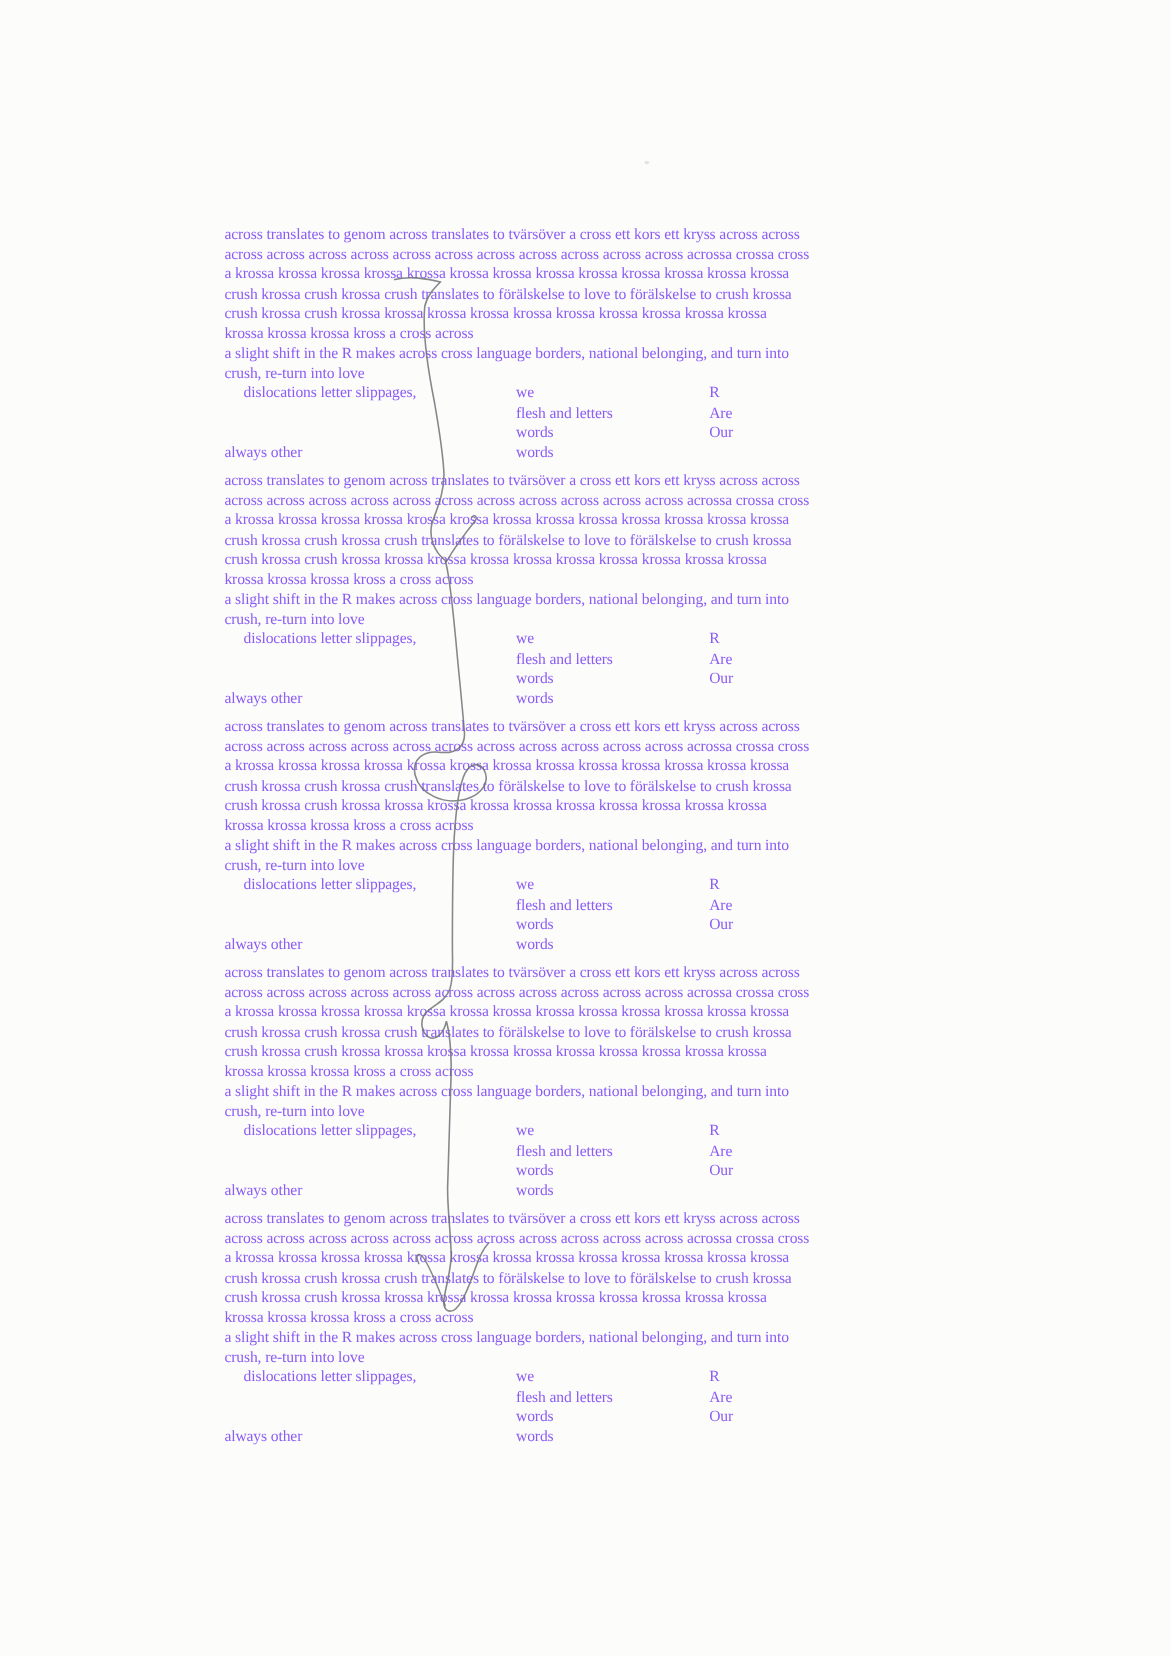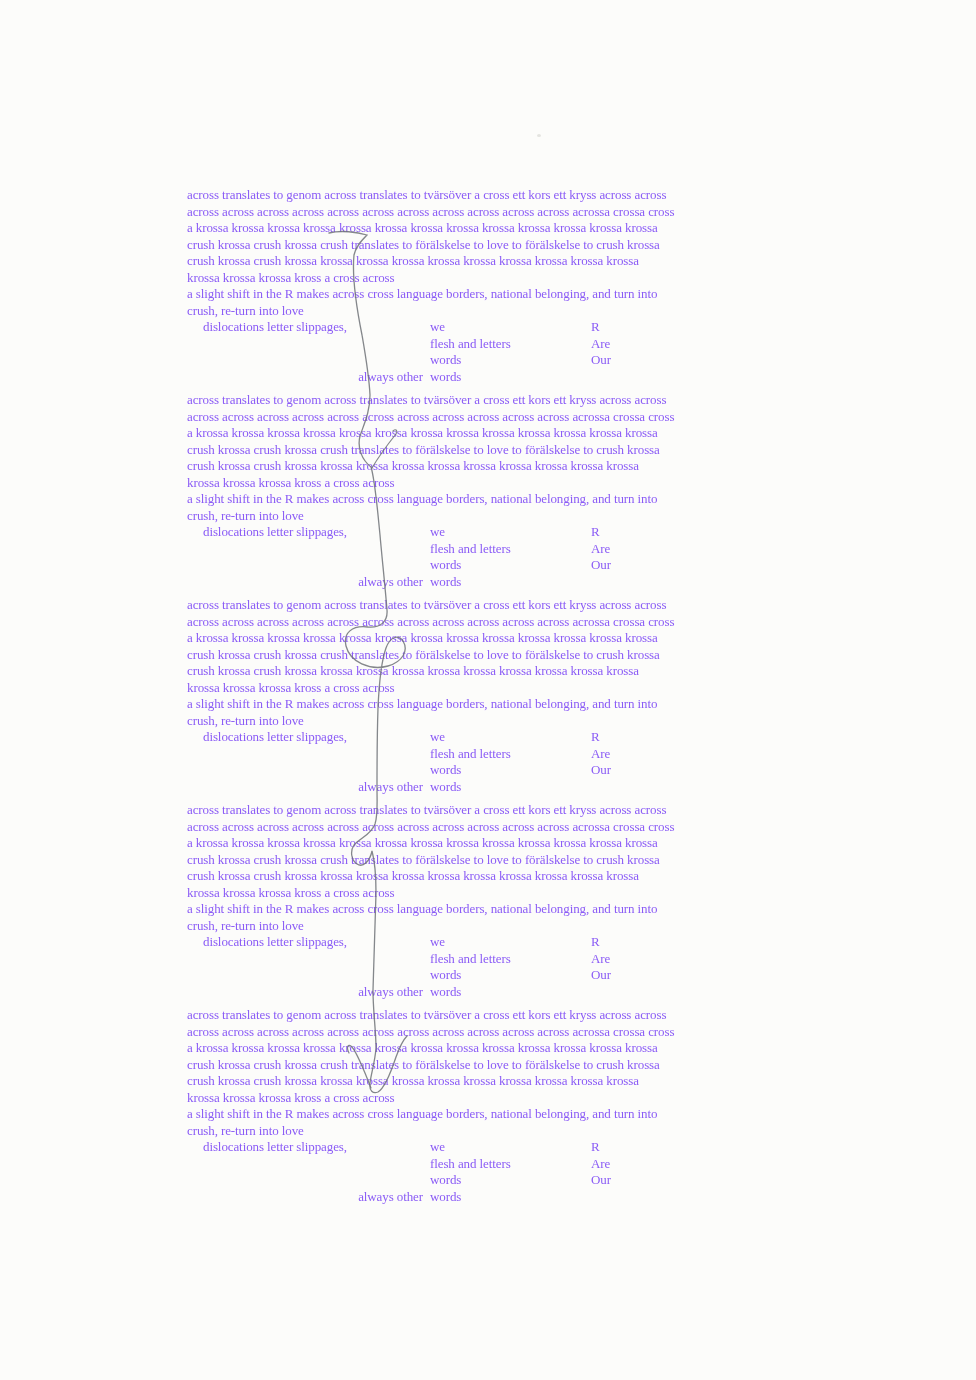--- a/index.html
+++ b/index.html
@@ -21,21 +21,21 @@
     line-height: 16.5px;
     letter-spacing: -0.1px;
     color: #8b5cf6;
   }
   .stanza { margin-bottom: 7px; }
   .pline { white-space: nowrap; height: 16.5px; }
   .trow  { position: relative; height: 16.5px; }
   .cell-left  { position: absolute; left: 16px;     white-space: nowrap; }
   .cell-mid   { position: absolute; left: 243px; white-space: nowrap; }
   .cell-right { position: absolute; left: 404px; white-space: nowrap; }
-  .cell-close { position: absolute; left: 0; width: 236px; text-align: right; white-space: nowrap; }
+  .cell-close { position: absolute; left: 0; width: 236px; white-space: nowrap; }
   .pen-overlay {
     position: absolute;
     left: 0; top: 0;
     width: 976px; height: 1380px;
     pointer-events: none;
   }
   .speck {
     position: absolute;
     left: 537px; top: 134px;
     width: 4px; height: 3px;

